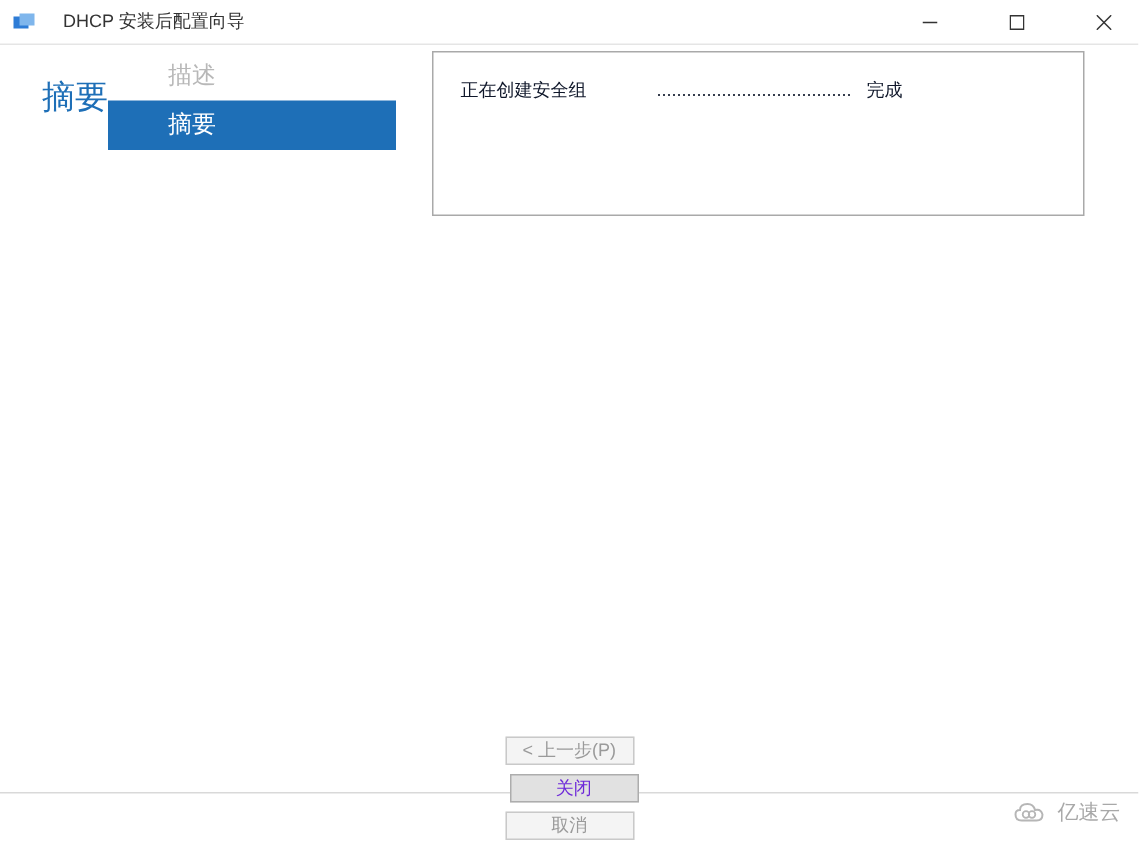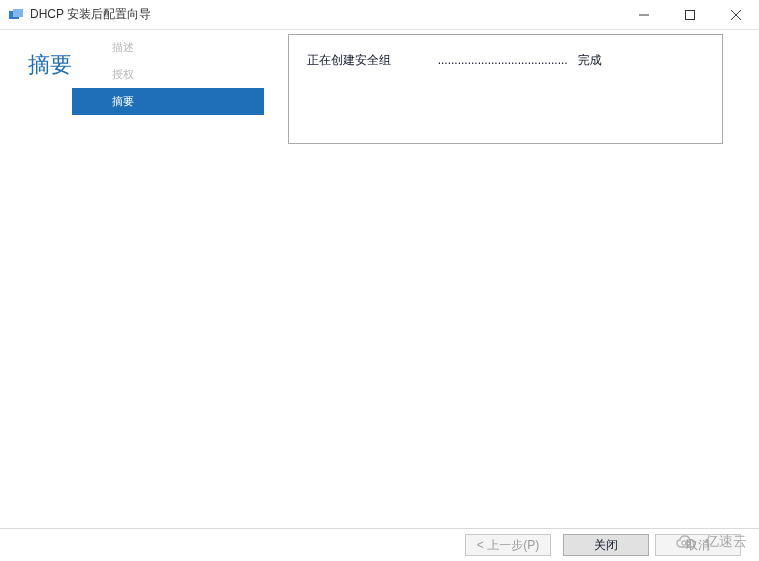--- a/index.html
+++ b/index.html
@@ -12,20 +12,21 @@
       overflow: hidden;
       position: relative;
     }
     .titlebar {
       height: 30px;
       display: flex;
       align-items: center;
       padding: 0 0 0 8px;
       border-bottom: 1px solid #e5e5e5;
       background: #fff;
+      gap: 12px;
     }
     .titlebar-icon {
       width: 16px; height: 16px;
       margin-right: 6px;
       display: inline-flex; align-items: center; justify-content: center;
     }
     .titlebar-title { flex: 1; color: #333; }
     .winbtn {
       width: 46px; height: 30px;
       display: inline-flex; align-items: center; justify-content: center;
@@ -34,21 +35,21 @@
 
     .content { display: flex; flex-direction: row; height: 498px; }
     .header-area { padding: 20px 0 12px 28px; }
     .page-title { color: #1e6fb7; font-size: 22px; font-weight: 400; }
 
     .body-area { display: flex; flex: 1; }
     .sidebar { width: 192px; padding-top: 4px; }
     .nav-item {
       padding: 6px 0 6px 40px;
       color: #b8b8b8;
-      font-size: 11px;
+      font-size: 16px;
       cursor: default;
     }
     .nav-item.active {
       background: #1e6fb7;
       color: #fff;
     }
     .main { flex: 1; padding: 4px 36px 0 24px; }
     .intro-text { color: #333; margin-bottom: 28px; }
     .summary-box {
       border: 1px solid #a9a9a9;
@@ -62,28 +63,29 @@
 
     .footer {
       height: 33px;
       border-top: 1px solid #d9d9d9;
       padding: 1px 18px;
       display: flex;
       align-items: center;
       justify-content: flex-end;
       gap: 6px;
       background: #fff;
+      flex-direction: column;
     }
     .btn {
       min-width: 86px;
       height: 22px;
       border: 1px solid #adadad;
       background: #e1e1e1;
       font-size: 12px;
-      color: #0f172a;
+      color: #6d28d9;
       cursor: pointer;
       padding: 0 10px;
     }
     .btn.disabled {
       background: #f4f4f4;
       color: #9a9a9a;
       border-color: #c9c9c9;
       cursor: default;
     }
     .btn.primary { background: #e1e1e1; }
@@ -129,21 +131,20 @@
 </div>
 
 <div class="content">
   <div class="header-area">
     <div class="page-title">摘要</div>
   </div>
 
   <div class="body-area">
     <div class="sidebar">
       <div class="nav-item">描述</div>
-      <div class="nav-item">授权</div>
       <div class="nav-item active">摘要</div>
     </div>
 
     <div class="main">
       <div class="summary-box">
         <div class="summary-line">正在创建安全组              .......................................   完成</div>
         <div class="summary-line"></div>
       </div>
     </div>
   </div>

